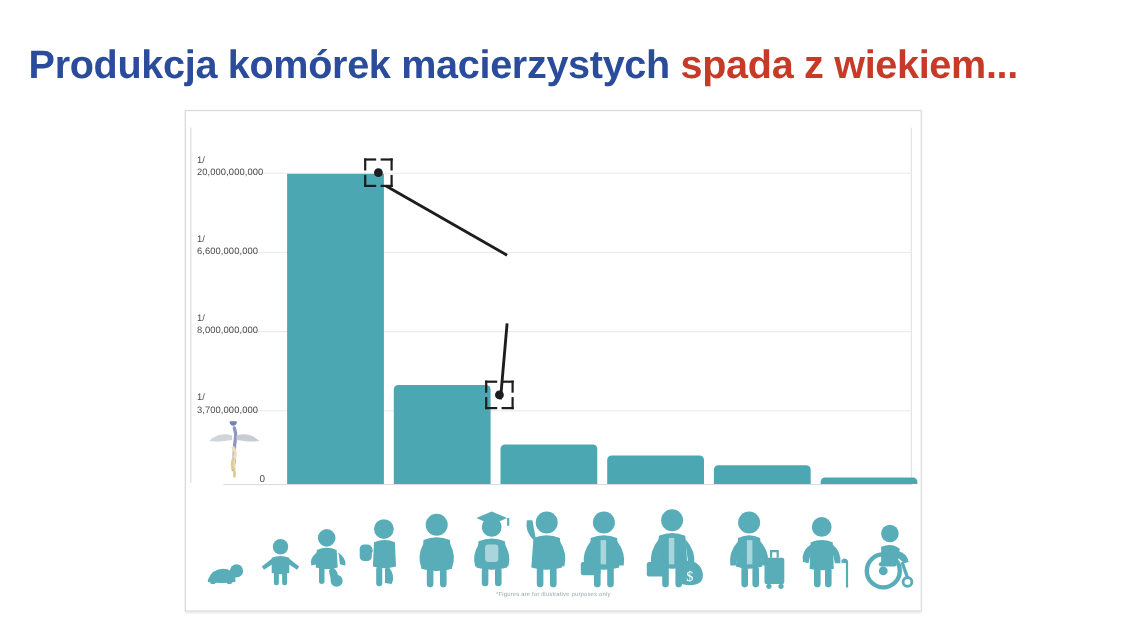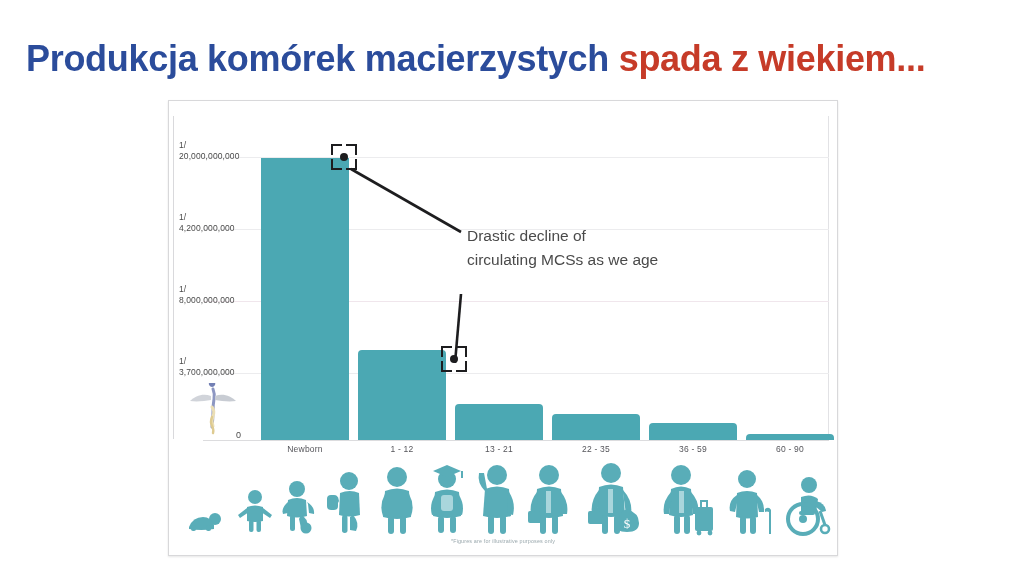--- a/index.html
+++ b/index.html
@@ -98,21 +98,21 @@
     <div class="gridline pink" style="top:185px;"></div>
     <div class="gridline" style="top:257px;"></div>
     <div class="baseline"></div>
 
     <div class="ytick" style="top:24px;">
       <span class="l1">1/</span>
       <span class="l1">20,000,000,000</span>
     </div>
     <div class="ytick" style="top:96px;">
       <span class="l1">1/</span>
-      <span class="l1">4,200,000,000</span>
+      <span class="l1">6,600,000,000</span>
     </div>
     <div class="ytick" style="top:168px;">
       <span class="l1">1/</span>
       <span class="l1">8,000,000,000</span>
     </div>
     <div class="ytick" style="top:240px;">
       <span class="l1">1/</span>
       <span class="l1">3,700,000,000</span>
     </div>
     <div class="ytick zero" style="top:314px;">0</div>
@@ -128,28 +128,20 @@
 
     <div class="bars">
       <div class="bar tall" style="left:0px;   width:88px; height:282px;"></div>
       <div class="bar" style="left:97px;  width:88px; height:90px;"></div>
       <div class="bar" style="left:194px; width:88px; height:36px;"></div>
       <div class="bar" style="left:291px; width:88px; height:26px;"></div>
       <div class="bar" style="left:388px; width:88px; height:17px;"></div>
       <div class="bar" style="left:485px; width:88px; height:6px;"></div>
     </div>
 
-    <div class="xlabels">
-      <div class="xlab" style="left:0px;   width:88px;">Newborn</div>
-      <div class="xlab" style="left:97px;  width:88px;">1 - 12</div>
-      <div class="xlab" style="left:194px; width:88px;">13 - 21</div>
-      <div class="xlab" style="left:291px; width:88px;">22 - 35</div>
-      <div class="xlab" style="left:388px; width:88px;">36 - 59</div>
-      <div class="xlab" style="left:485px; width:88px;">60 - 90</div>
-    </div>
 
     <svg class="leader" style="left:0;top:0;width:662px;height:325px;">
       <line x1="178" y1="53" x2="288" y2="116" stroke="#1d1d1f" stroke-width="2.6"></line>
       <line x1="288" y1="178" x2="282" y2="247" stroke="#1d1d1f" stroke-width="2.6"></line>
     </svg>
 
     <div class="marker" style="left:158px;top:28px;">
       <div class="br tl"></div>
         <div class="br tr"></div>
         <div class="br bl"></div>
@@ -157,24 +149,20 @@
       <div class="dot"></div>
     </div>
     <div class="marker" style="left:268px;top:230px;">
       <div class="br tl"></div>
         <div class="br tr"></div>
         <div class="br bl"></div>
         <div class="br brr"></div>
       <div class="dot"></div>
     </div>
 
-    <div class="anno">
-      <span>Drastic decline of</span>
-      <span>circulating MCSs as we age</span>
-    </div>
   </div>
 
   <svg class="people" viewBox="0 0 658 88">
     <g fill="#59adb8">
 
       <g>
         <circle cx="40" cy="70" r="6"></circle>
         <path d="M14 78 q4 -10 14 -10 q8 0 11 8 l0 4 q-13 2 -25 0z"></path>
         <rect x="16" y="76" width="5" height="6" rx="2"></rect>
         <rect x="31" y="76" width="5" height="6" rx="2"></rect>

